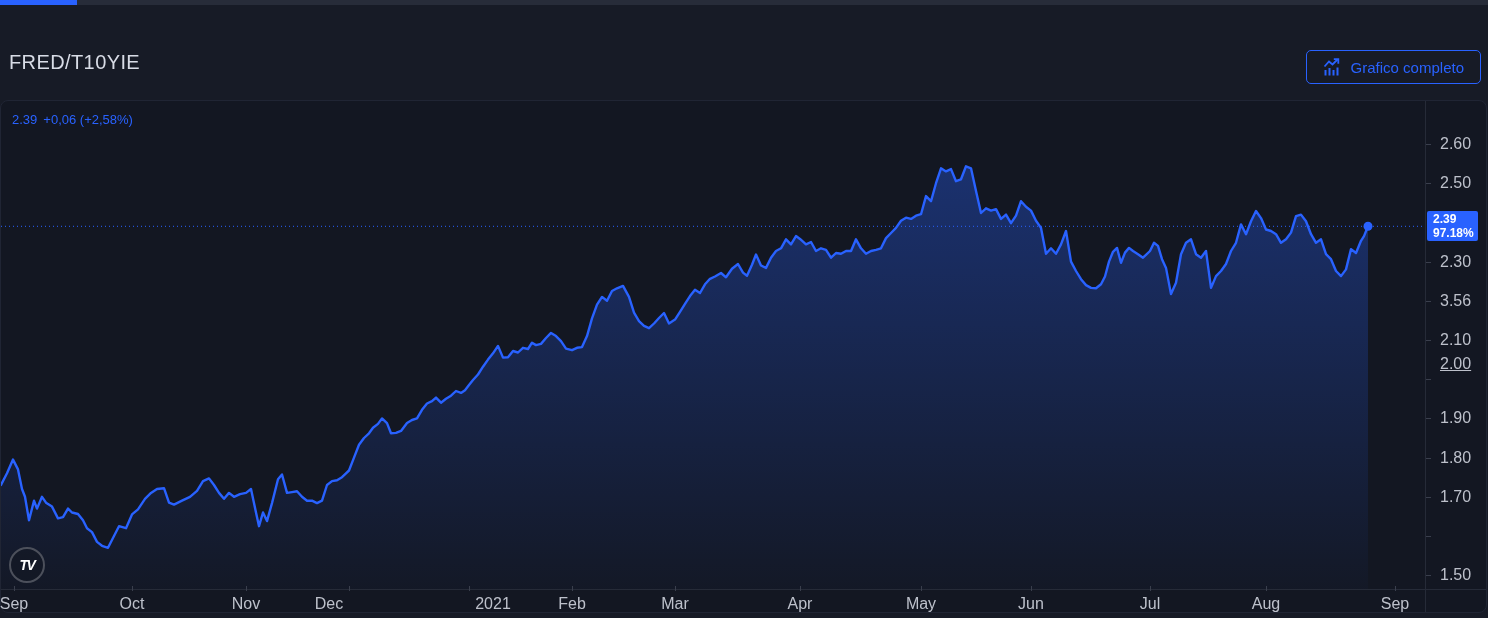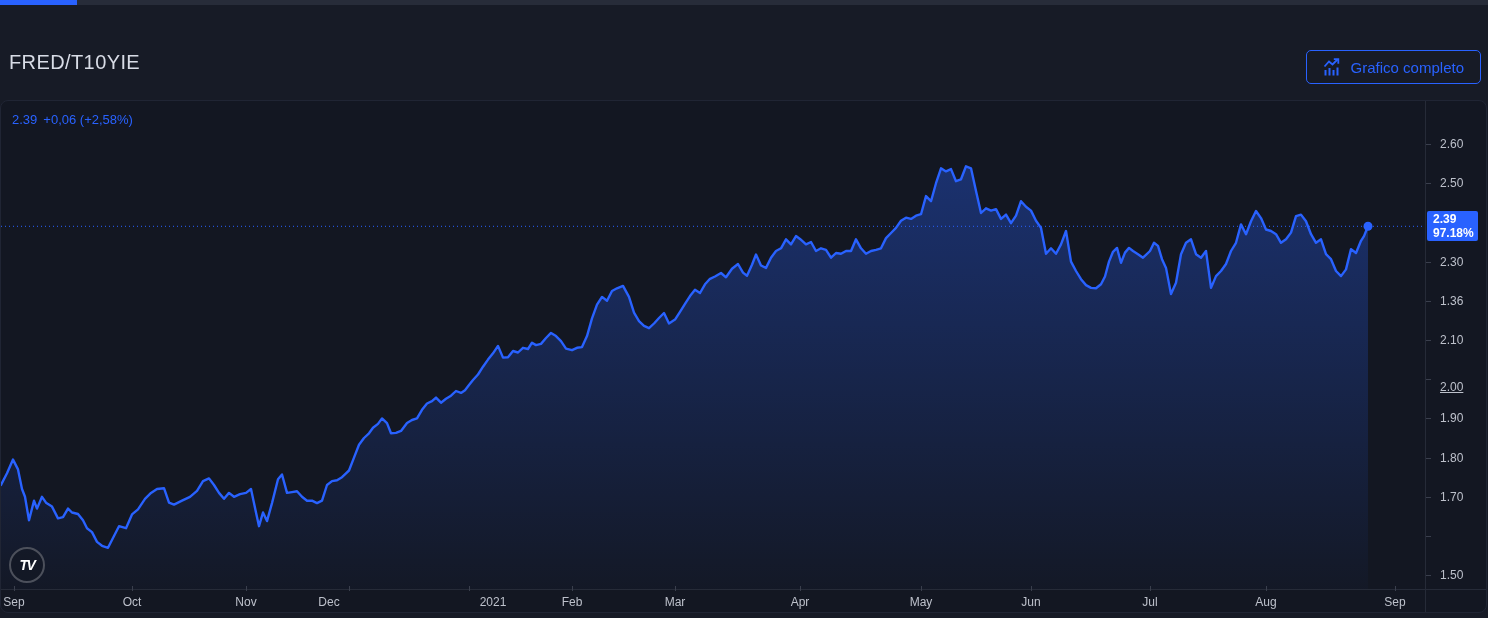--- a/index.html
+++ b/index.html
@@ -15,23 +15,23 @@
   .full-chart-btn svg{display:block}
   .panel{position:absolute;left:0;top:100px;width:1487px;height:513px;background:#131722;
     border:1px solid #202534;border-radius:8px}
   .legend{position:absolute;left:11px;top:11px;font-size:13px;color:#2962ff;white-space:nowrap;z-index:4}
   .legend span{margin-right:6px}
   svg.plot{position:absolute;left:0;top:0;z-index:1}
   .sep-h{position:absolute;left:0;top:488px;width:1485px;height:1px;background:#262b38;z-index:2}
   .sep-v{position:absolute;left:1424px;top:0;width:1px;height:511px;background:#262b38;z-index:2}
   .y-axis{position:absolute;left:1425px;top:0;width:60px;height:488px;z-index:3;cursor:ns-resize}
   .x-axis{position:absolute;left:0;top:489px;width:1424px;height:22px;z-index:3;cursor:ew-resize}
-  .ytick-label{position:absolute;left:14px;font-size:12px;color:#bdc1cb;transform:translateY(-50%)}
+  .ytick-label{position:absolute;left:14px;font-size:16px;color:#bdc1cb;transform:translateY(-50%)}
   .ytick-dash{position:absolute;left:0;width:5px;height:1px;background:#3a3f4d}
-  .xtick-label{position:absolute;top:5px;font-size:12px;color:#bdc1cb;transform:translateX(-50%)}
+  .xtick-label{position:absolute;top:5px;font-size:16px;color:#bdc1cb;transform:translateX(-50%)}
   .xtick-dash{position:absolute;top:-4px;width:1px;height:5px;background:#3a3f4d}
   .price-label{position:absolute;left:1426px;width:51px;height:30px;background:#2962ff;
     border-radius:2px;color:#fff;font-size:12px;font-weight:bold;line-height:14px;
     padding:1px 0 0 6px;z-index:5}
   .tv-logo{position:absolute;left:8px;top:446px;width:36px;height:36px;border-radius:50%;
     border:2px solid #4c505b;background:rgba(19,23,34,.55);display:flex;align-items:center;
     justify-content:center;color:#fff;font-weight:bold;font-size:14px;letter-spacing:-1.5px;
     cursor:pointer;z-index:4;font-style:italic}
 </style>
 </head>
@@ -79,25 +79,25 @@
   <div class="sep-v"></div>
 
   <div class="y-axis" id="y-axis">
       <div class="ytick-dash" style="top: 43px;"></div>
       <div class="ytick-label" style="top: 43px;">2.60</div>
       <div class="ytick-dash" style="top: 82.2px;"></div>
       <div class="ytick-label" style="top: 82.2px;">2.50</div>
       <div class="ytick-dash" style="top: 160.6px;"></div>
       <div class="ytick-label" style="top: 160.6px;">2.30</div>
       <div class="ytick-dash" style="top: 199.8px;"></div>
-      <div class="ytick-label" style="top: 199.8px;">1.36</div>
+      <div class="ytick-label" style="top: 199.8px;">3.56</div>
       <div class="ytick-dash" style="top: 239px;"></div>
       <div class="ytick-label" style="top: 239px;">2.10</div>
       <div class="ytick-dash" style="top: 278.2px;"></div>
-      <div class="ytick-label" style="top: 286px; text-decoration: underline;">2.00</div>
+      <div class="ytick-label" style="top: 263px; text-decoration: underline;">2.00</div>
       <div class="ytick-dash" style="top: 317.4px;"></div>
       <div class="ytick-label" style="top: 317.4px;">1.90</div>
       <div class="ytick-dash" style="top: 356.6px;"></div>
       <div class="ytick-label" style="top: 356.6px;">1.80</div>
       <div class="ytick-dash" style="top: 395.8px;"></div>
       <div class="ytick-label" style="top: 395.8px;">1.70</div>
       <div class="ytick-dash" style="top: 435px;"></div>
       <div class="ytick-label" style="top: 435px; margin-left: 48px;">1.60</div>
       <div class="ytick-dash" style="top: 474.2px;"></div>
       <div class="ytick-label" style="top: 474.2px;">1.50</div>

